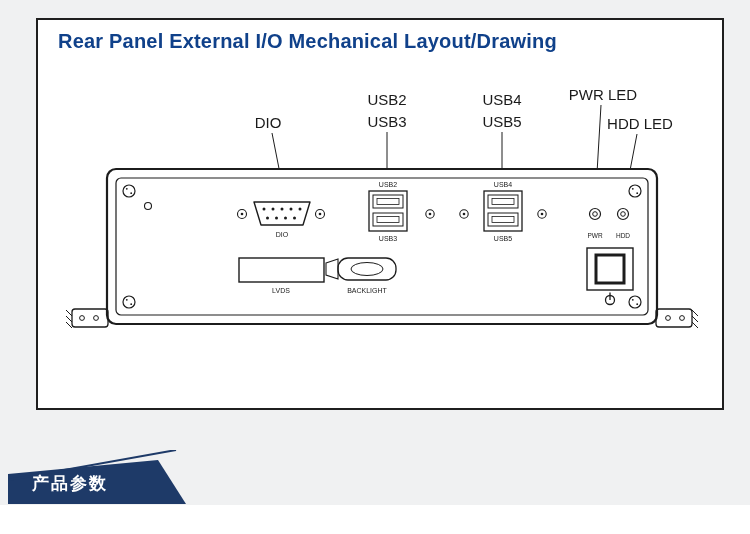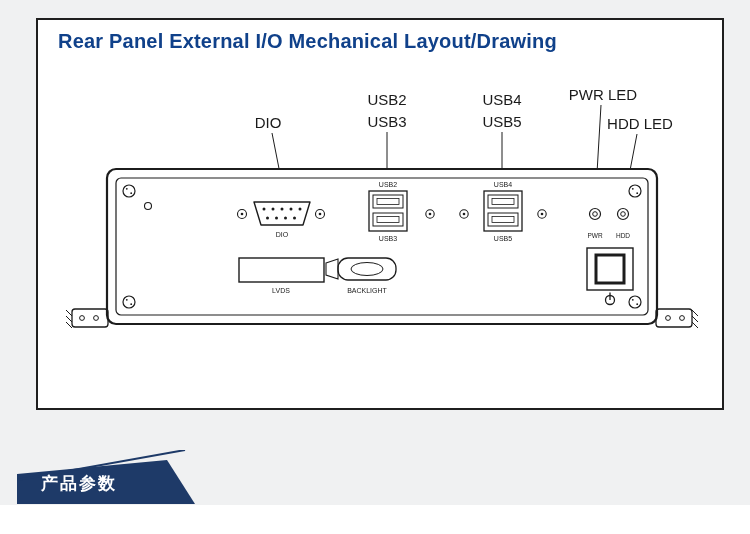--- a/index.html
+++ b/index.html
@@ -20,21 +20,21 @@
   .title {
     position:absolute; left:20px; top:10px; margin:0;
     font-size:20px; font-weight:bold; color:#10418a;
     letter-spacing:0.2px; white-space:nowrap;
   }
   .drawing { position:absolute; left:0; top:52px; }
   svg text { font-family:"Liberation Sans", sans-serif; fill:#1a1a1a; stroke:none; }
   .callout { font-size:15px; }
   .small-label { font-size:7px; }
   .tiny-label { font-size:6.5px; }
-  .banner-wrap { position:absolute; left:17px; top:450px; width:200px; height:54px; }
+  .banner-wrap { position:absolute; left:8px; top:450px; width:200px; height:54px; }
   .banner-text {
     position:absolute; left:24px; top:22px;
     color:#ffffff; font-size:17px; font-weight:bold; letter-spacing:2px;
     white-space:nowrap;
   }
   .bottom-strip {
     position:absolute; left:0; top:505px; width:750px; height:29px;
     background:#ffffff;
   }
 </style>

